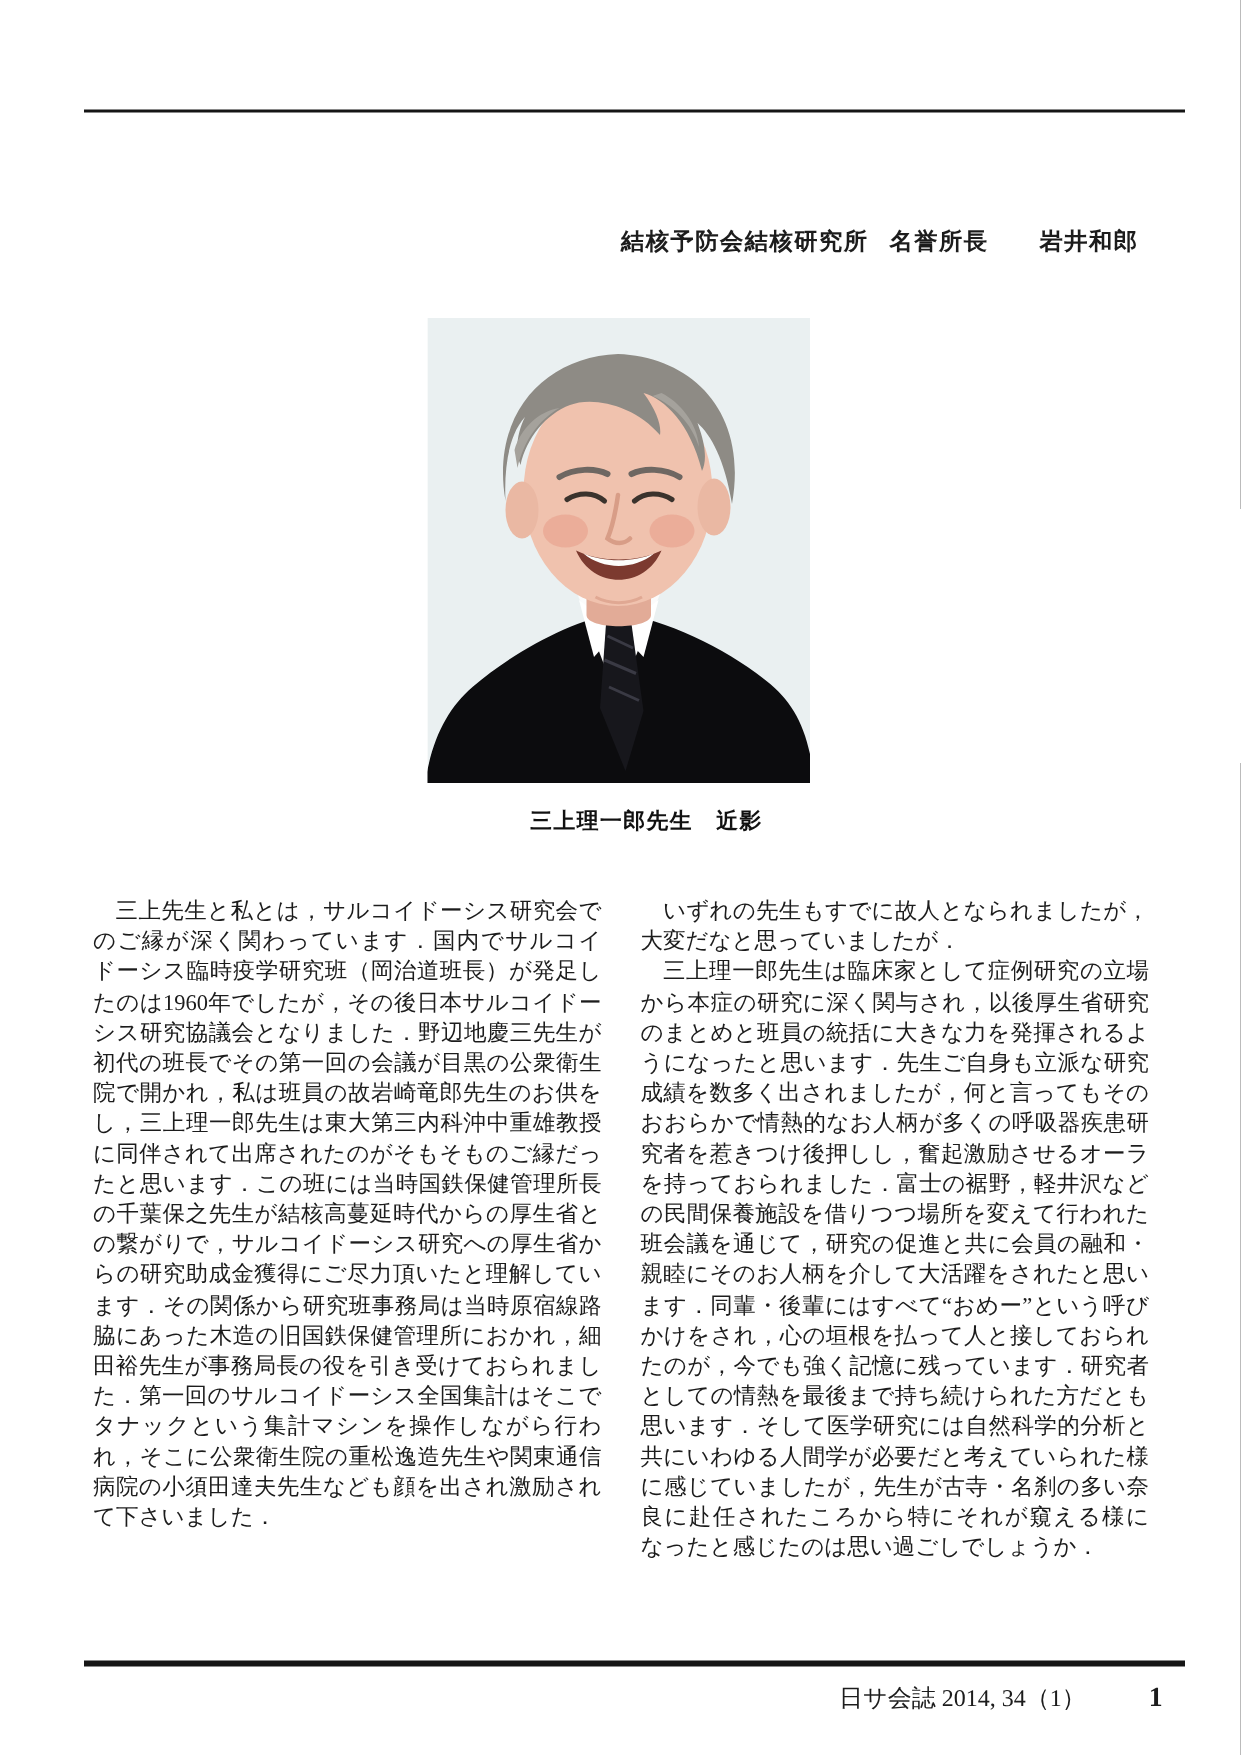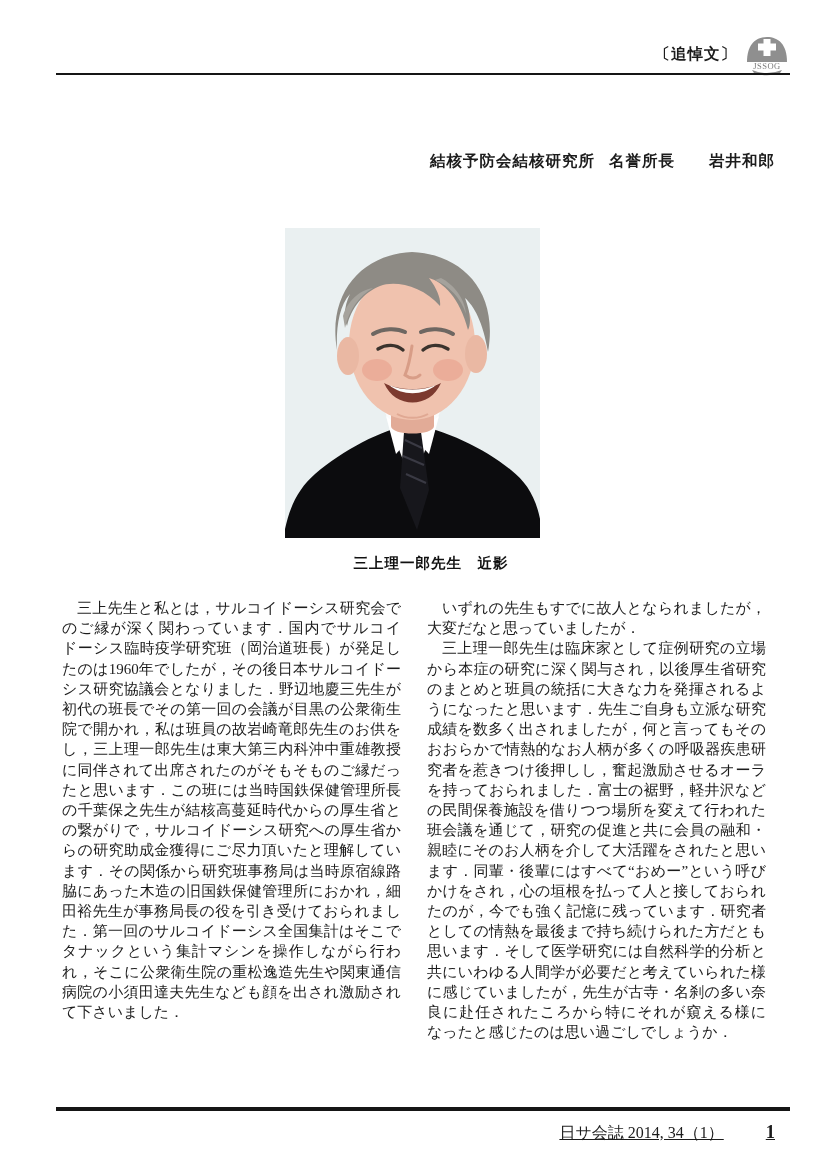--- a/index.html
+++ b/index.html
@@ -43,34 +43,34 @@
     position: absolute;
     left: 62px;
     top: 85px;
     font-size: 22.5px;
     font-weight: bold;
     letter-spacing: 2px;
   }
   .byline {
     position: absolute;
     top: 151px;
-    right: 52px;
+    right: 68px;
     font-size: 15.5px;
     font-weight: bold;
     letter-spacing: 1px;
     white-space: nowrap;
   }
   .byline .affiliation { margin-right: 14px; }
   .byline .position { margin-right: 34px; }
 
   
   .photo-figure {
     position: absolute;
     left: 285px;
-    top: 228px;
+    top: 212px;
     width: 292px;
     text-align: center;
   }
   .photo-frame {
     width: 255px;
     height: 310px;
     display: block;
   }
   .photo-caption {
     margin-top: 16px;
@@ -111,50 +111,32 @@
     background: #151515;
   }
   .footer-line {
     position: absolute;
     top: 1122px;
     right: 52px;
     font-size: 16px;
     white-space: nowrap;
     display: flex;
     align-items: baseline;
-    text-decoration: underline;
   }
   .footer-line .page-number {
     font-weight: bold;
     font-size: 18.5px;
     margin-left: 42px;
   }
 </style>
 </head>
 <body>
 
 <div class="page">
 
-  <div class="header-corner">
-    <span class="section-label">〔追悼文〕</span>
-    <span class="logo-box">
-      <svg viewBox="0 0 46 42" width="46" height="42" aria-hidden="true">
-
-        <path d="M3 28 C3 10 12 3 23 3 C34 3 43 10 43 28 L3 28 Z" fill="#8f8f8f"></path>
-
-        <rect x="19.5" y="5" width="7" height="17" fill="#ffffff"></rect>
-        <rect x="14" y="9.5" width="18" height="7" fill="#ffffff"></rect>
-
-        <rect x="0" y="28" width="46" height="8" fill="#ffffff"></rect>
-        <text x="23" y="34.5" text-anchor="middle" font-family="Liberation Serif, DejaVu Serif, serif" font-size="8.5" letter-spacing="0.5" fill="#7c7c7c">JSSOG</text>
-
-        <path d="M8 36 Q23 42 38 36 L36 39 Q23 43.5 10 39 Z" fill="#8f8f8f"></path>
-      </svg>
-    </span>
-  </div>
 
   <div class="top-rule"></div>
 
 
   <div class="byline">
     <span class="affiliation">結核予防会結核研究所</span><span class="position">名誉所長</span><span class="author">岩井和郎</span>
   </div>
 
   <figure class="photo-figure">
     <svg class="photo-frame" viewBox="0 0 255 310" aria-hidden="true">

